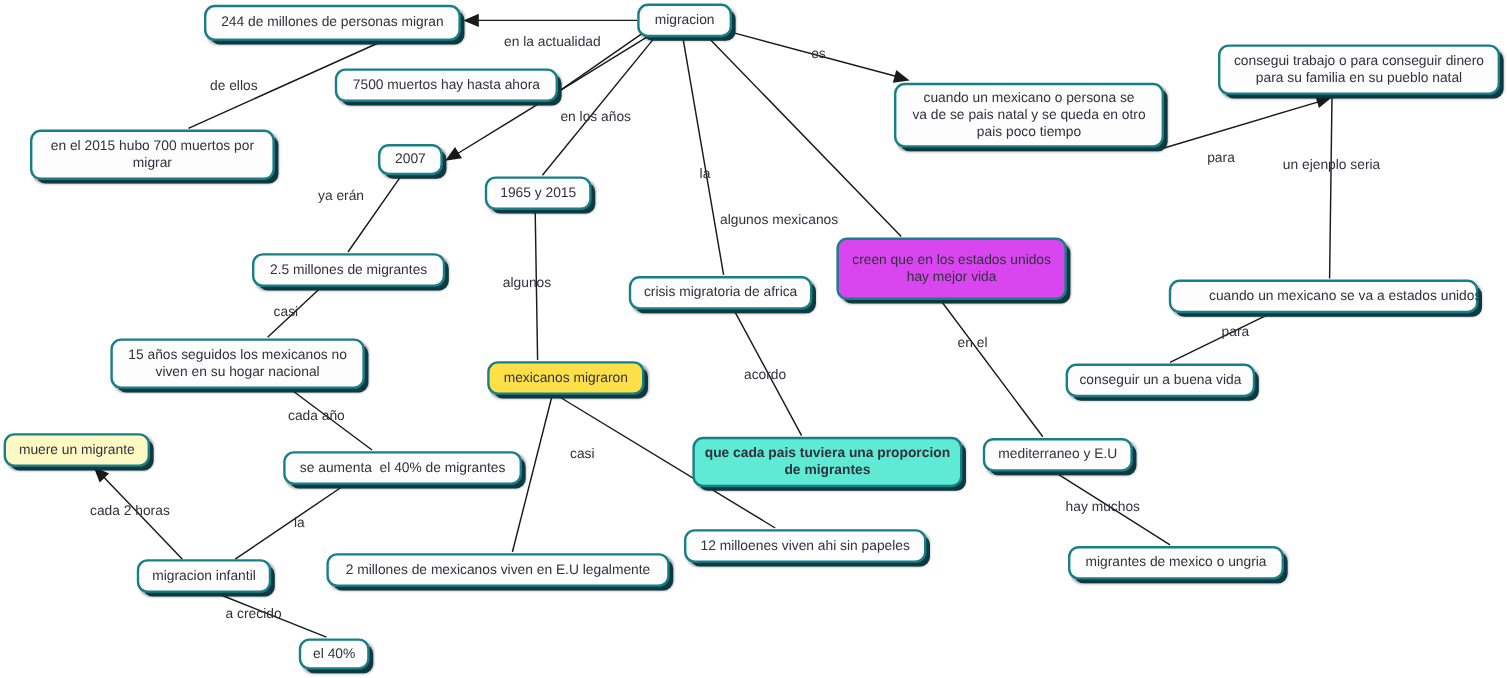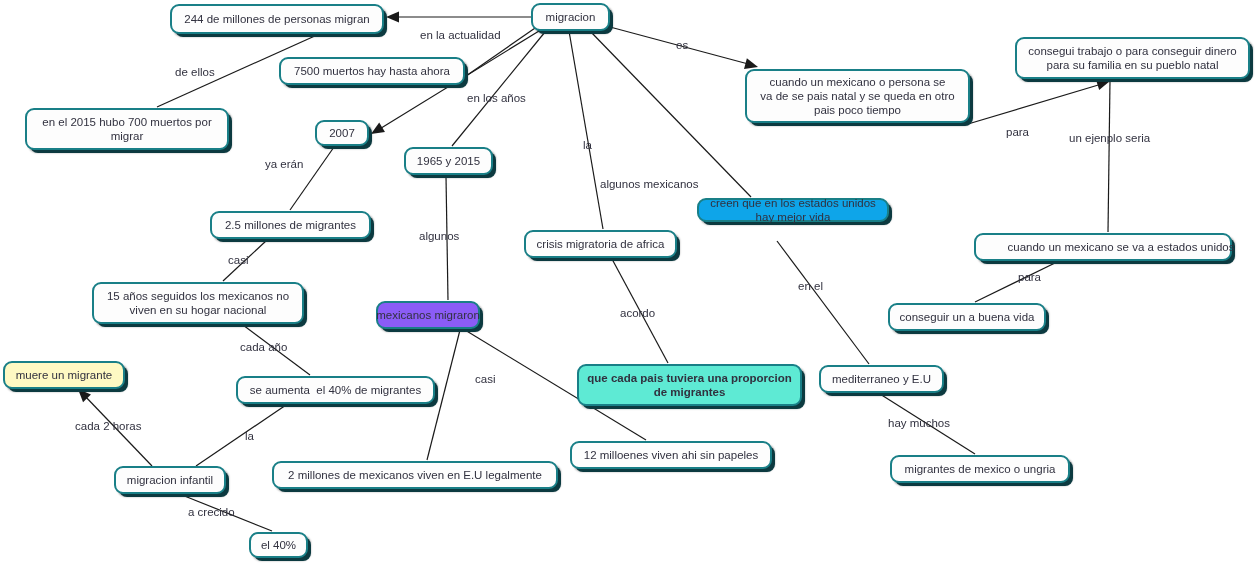--- a/index.html
+++ b/index.html
@@ -102,26 +102,26 @@
 va de se pais natal y se queda en otro
 pais poco tiempo</div>
       <div class="node" style="left: 1015px; top: 37px; width: 235px; height: 42px; border-color: rgb(25, 127, 135); background: rgb(253, 253, 253); color: rgb(49, 49, 63);">consegui trabajo o para conseguir dinero
 para su familia en su pueblo natal</div>
       <div class="node" style="left: 25px; top: 108px; width: 204px; height: 42px; border-color: rgb(25, 127, 135); background: rgb(253, 253, 253); color: rgb(49, 49, 63);">en el 2015 hubo 700 muertos por
 migrar</div>
       <div class="node" style="left: 315px; top: 120px; width: 54px; height: 26px; border-color: rgb(25, 127, 135); background: rgb(253, 253, 253); color: rgb(49, 49, 63);">2007</div>
       <div class="node" style="left: 404px; top: 147px; width: 89px; height: 28px; border-color: rgb(25, 127, 135); background: rgb(253, 253, 253); color: rgb(49, 49, 63);">1965 y 2015</div>
       <div class="node" style="left: 210px; top: 211px; width: 161px; height: 28px; border-color: rgb(25, 127, 135); background: rgb(253, 253, 253); color: rgb(49, 49, 63);">2.5 millones de migrantes</div>
       <div class="node" style="left: 524px; top: 230px; width: 153px; height: 28px; border-color: rgb(25, 127, 135); background: rgb(253, 253, 253); color: rgb(49, 49, 63);">crisis migratoria de africa</div>
-      <div class="node" style="left: 697px; top: 198px; width: 192px; height: 24px; border-color: rgb(25, 127, 135); background: #0ea5e9; color: rgb(49, 49, 63);">creen que en los estados unidos
+      <div class="node" style="left: 697px; top: 198px; width: 192px; height: 52px; border-color: rgb(25, 127, 135); background: #d946ef; color: rgb(49, 49, 63);">creen que en los estados unidos
 hay mejor vida</div>
       <div class="node" style="left: 974px; top: 233px; width: 258px; height: 28px; border-color: rgb(25, 127, 135); background: rgb(253, 253, 253); color: rgb(49, 49, 63); padding-left: 44px;">cuando un mexicano se va a estados unidos</div>
       <div class="node" style="left: 92px; top: 282px; width: 212px; height: 42px; border-color: rgb(25, 127, 135); background: rgb(253, 253, 253); color: rgb(49, 49, 63);">15 años seguidos los mexicanos no
 viven en su hogar nacional</div>
-      <div class="node" style="left: 376px; top: 301px; width: 104px; height: 28px; border-color: rgb(25, 127, 135); background: #8b5cf6; color: rgb(49, 49, 63);">mexicanos migraron</div>
+      <div class="node" style="left: 406px; top: 301px; width: 131px; height: 28px; border-color: rgb(25, 127, 135); background: #fde047; color: rgb(49, 49, 63);">mexicanos migraron</div>
       <div class="node" style="left: 888px; top: 303px; width: 158px; height: 28px; border-color: rgb(25, 127, 135); background: rgb(253, 253, 253); color: rgb(49, 49, 63);">conseguir un a buena vida</div>
       <div class="node" style="left: 3px; top: 361px; width: 122px; height: 28px; border-color: rgb(25, 127, 135); background: #fef9c3; color: rgb(49, 49, 63);">muere un migrante</div>
       <div class="node" style="left: 236px; top: 376px; width: 199px; height: 28px; border-color: rgb(25, 127, 135); background: rgb(253, 253, 253); color: rgb(49, 49, 63);">se aumenta  el 40% de migrantes</div>
       <div class="node" style="left: 577px; top: 364px; width: 225px; height: 42px; border-color: rgb(25, 127, 135); background: #5eead4; color: rgb(49, 49, 63); font-weight: bold;">que cada pais tuviera una proporcion
 de migrantes</div>
       <div class="node" style="left: 819px; top: 365px; width: 125px; height: 28px; border-color: rgb(25, 127, 135); background: rgb(253, 253, 253); color: rgb(49, 49, 63);">mediterraneo y E.U</div>
       <div class="node" style="left: 570px; top: 441px; width: 202px; height: 28px; border-color: rgb(25, 127, 135); background: rgb(253, 253, 253); color: rgb(49, 49, 63);">12 milloenes viven ahi sin papeles</div>
       <div class="node" style="left: 272px; top: 461px; width: 286px; height: 28px; border-color: rgb(25, 127, 135); background: rgb(253, 253, 253); color: rgb(49, 49, 63);">2 millones de mexicanos viven en E.U legalmente</div>
       <div class="node" style="left: 114px; top: 466px; width: 112px; height: 28px; border-color: rgb(25, 127, 135); background: rgb(253, 253, 253); color: rgb(49, 49, 63);">migracion infantil</div>
       <div class="node" style="left: 890px; top: 455px; width: 180px; height: 28px; border-color: rgb(25, 127, 135); background: rgb(253, 253, 253); color: rgb(49, 49, 63);">migrantes de mexico o ungria</div>

